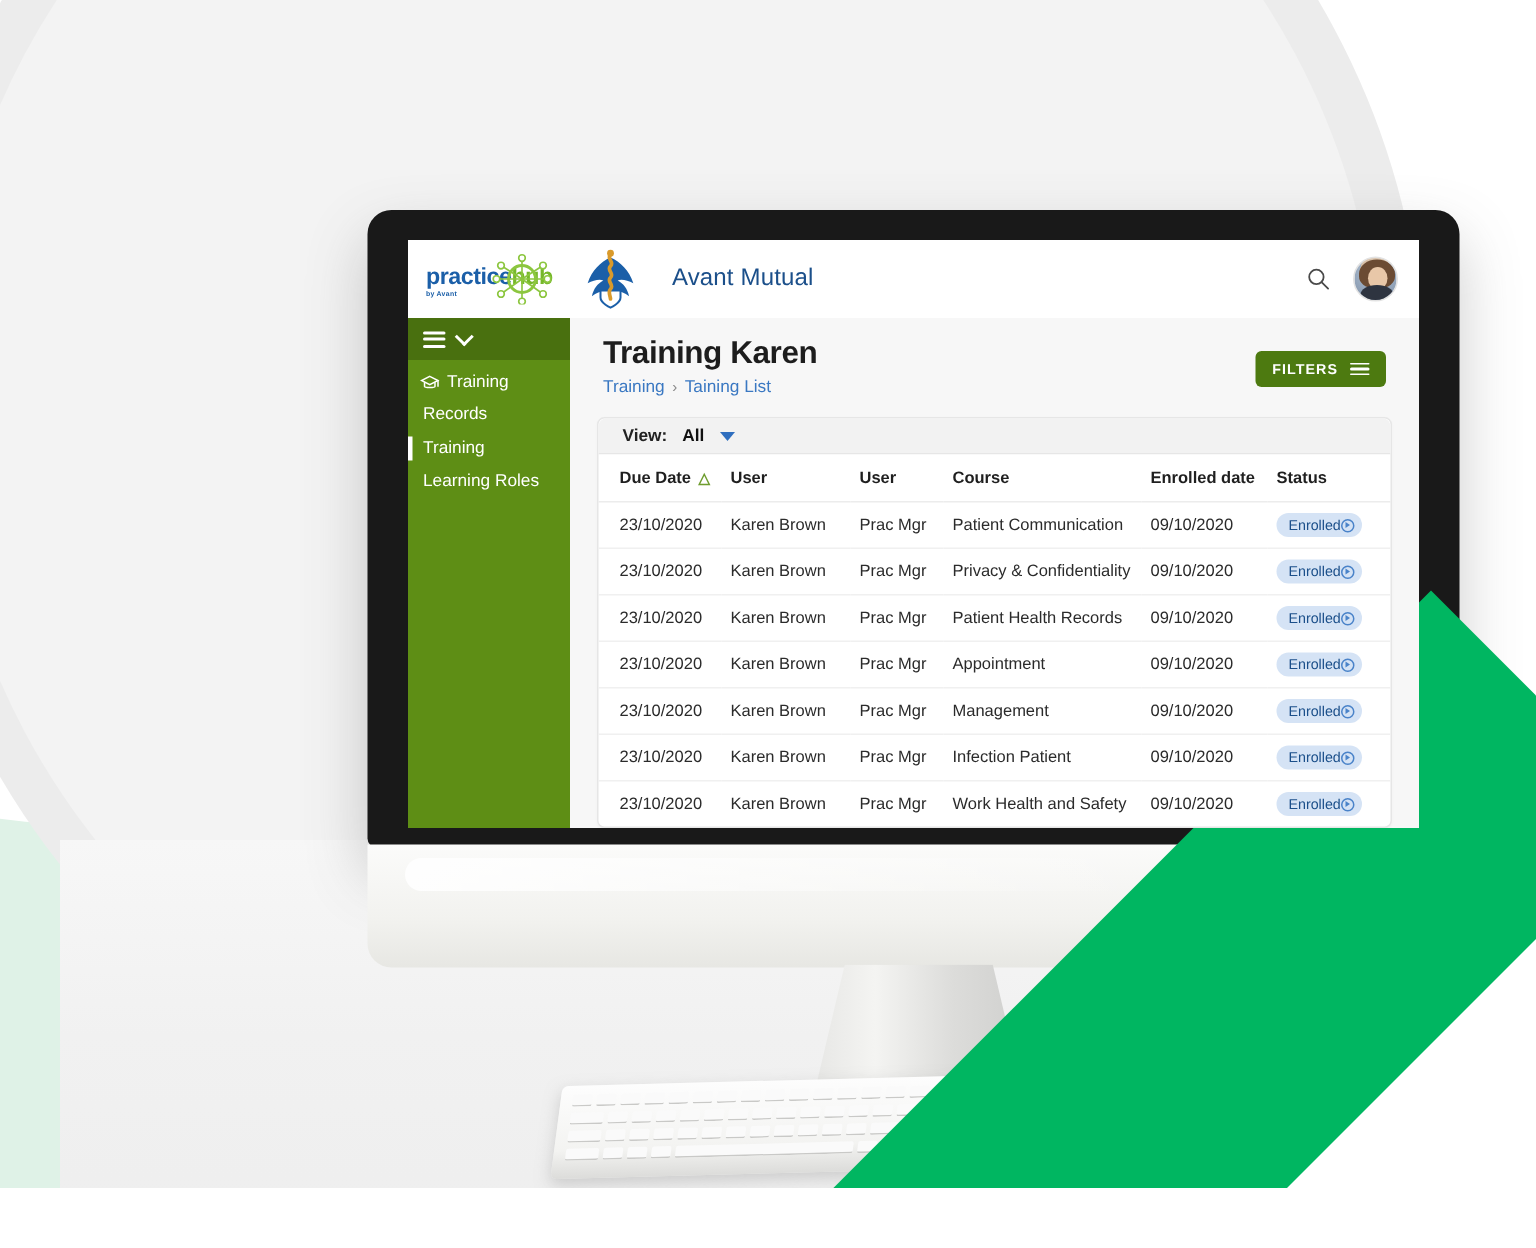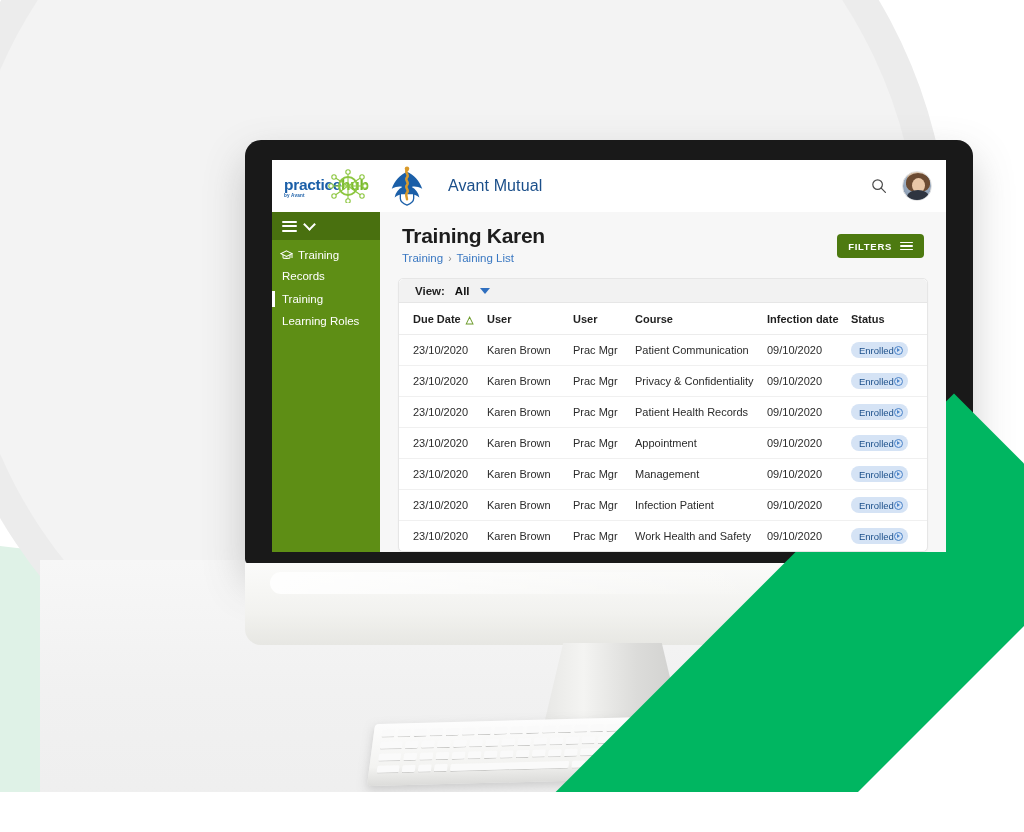--- a/index.html
+++ b/index.html
@@ -489,21 +489,21 @@
 
             <table>
               <thead>
                 <tr>
                   <th class="col-due">
                     <span>Due Date</span><span class="sort-caret">△</span>
                   </th>
                   <th class="col-user">User</th>
                   <th class="col-role">User</th>
                   <th class="col-course">Course</th>
-                  <th class="col-enr">Infection date</th>
+                  <th class="col-enr">Enrolled date</th>
                   <th class="col-status">Status</th>
                 </tr>
               </thead>
               <tbody id="table-body">
                   <tr>
                     <td class="col-due">23/10/2020</td>
                     <td class="col-user">Karen Brown</td>
                     <td class="col-role">Prac Mgr</td>
                     <td class="col-course">Patient Communication</td>
                     <td class="col-enr">09/10/2020</td>

